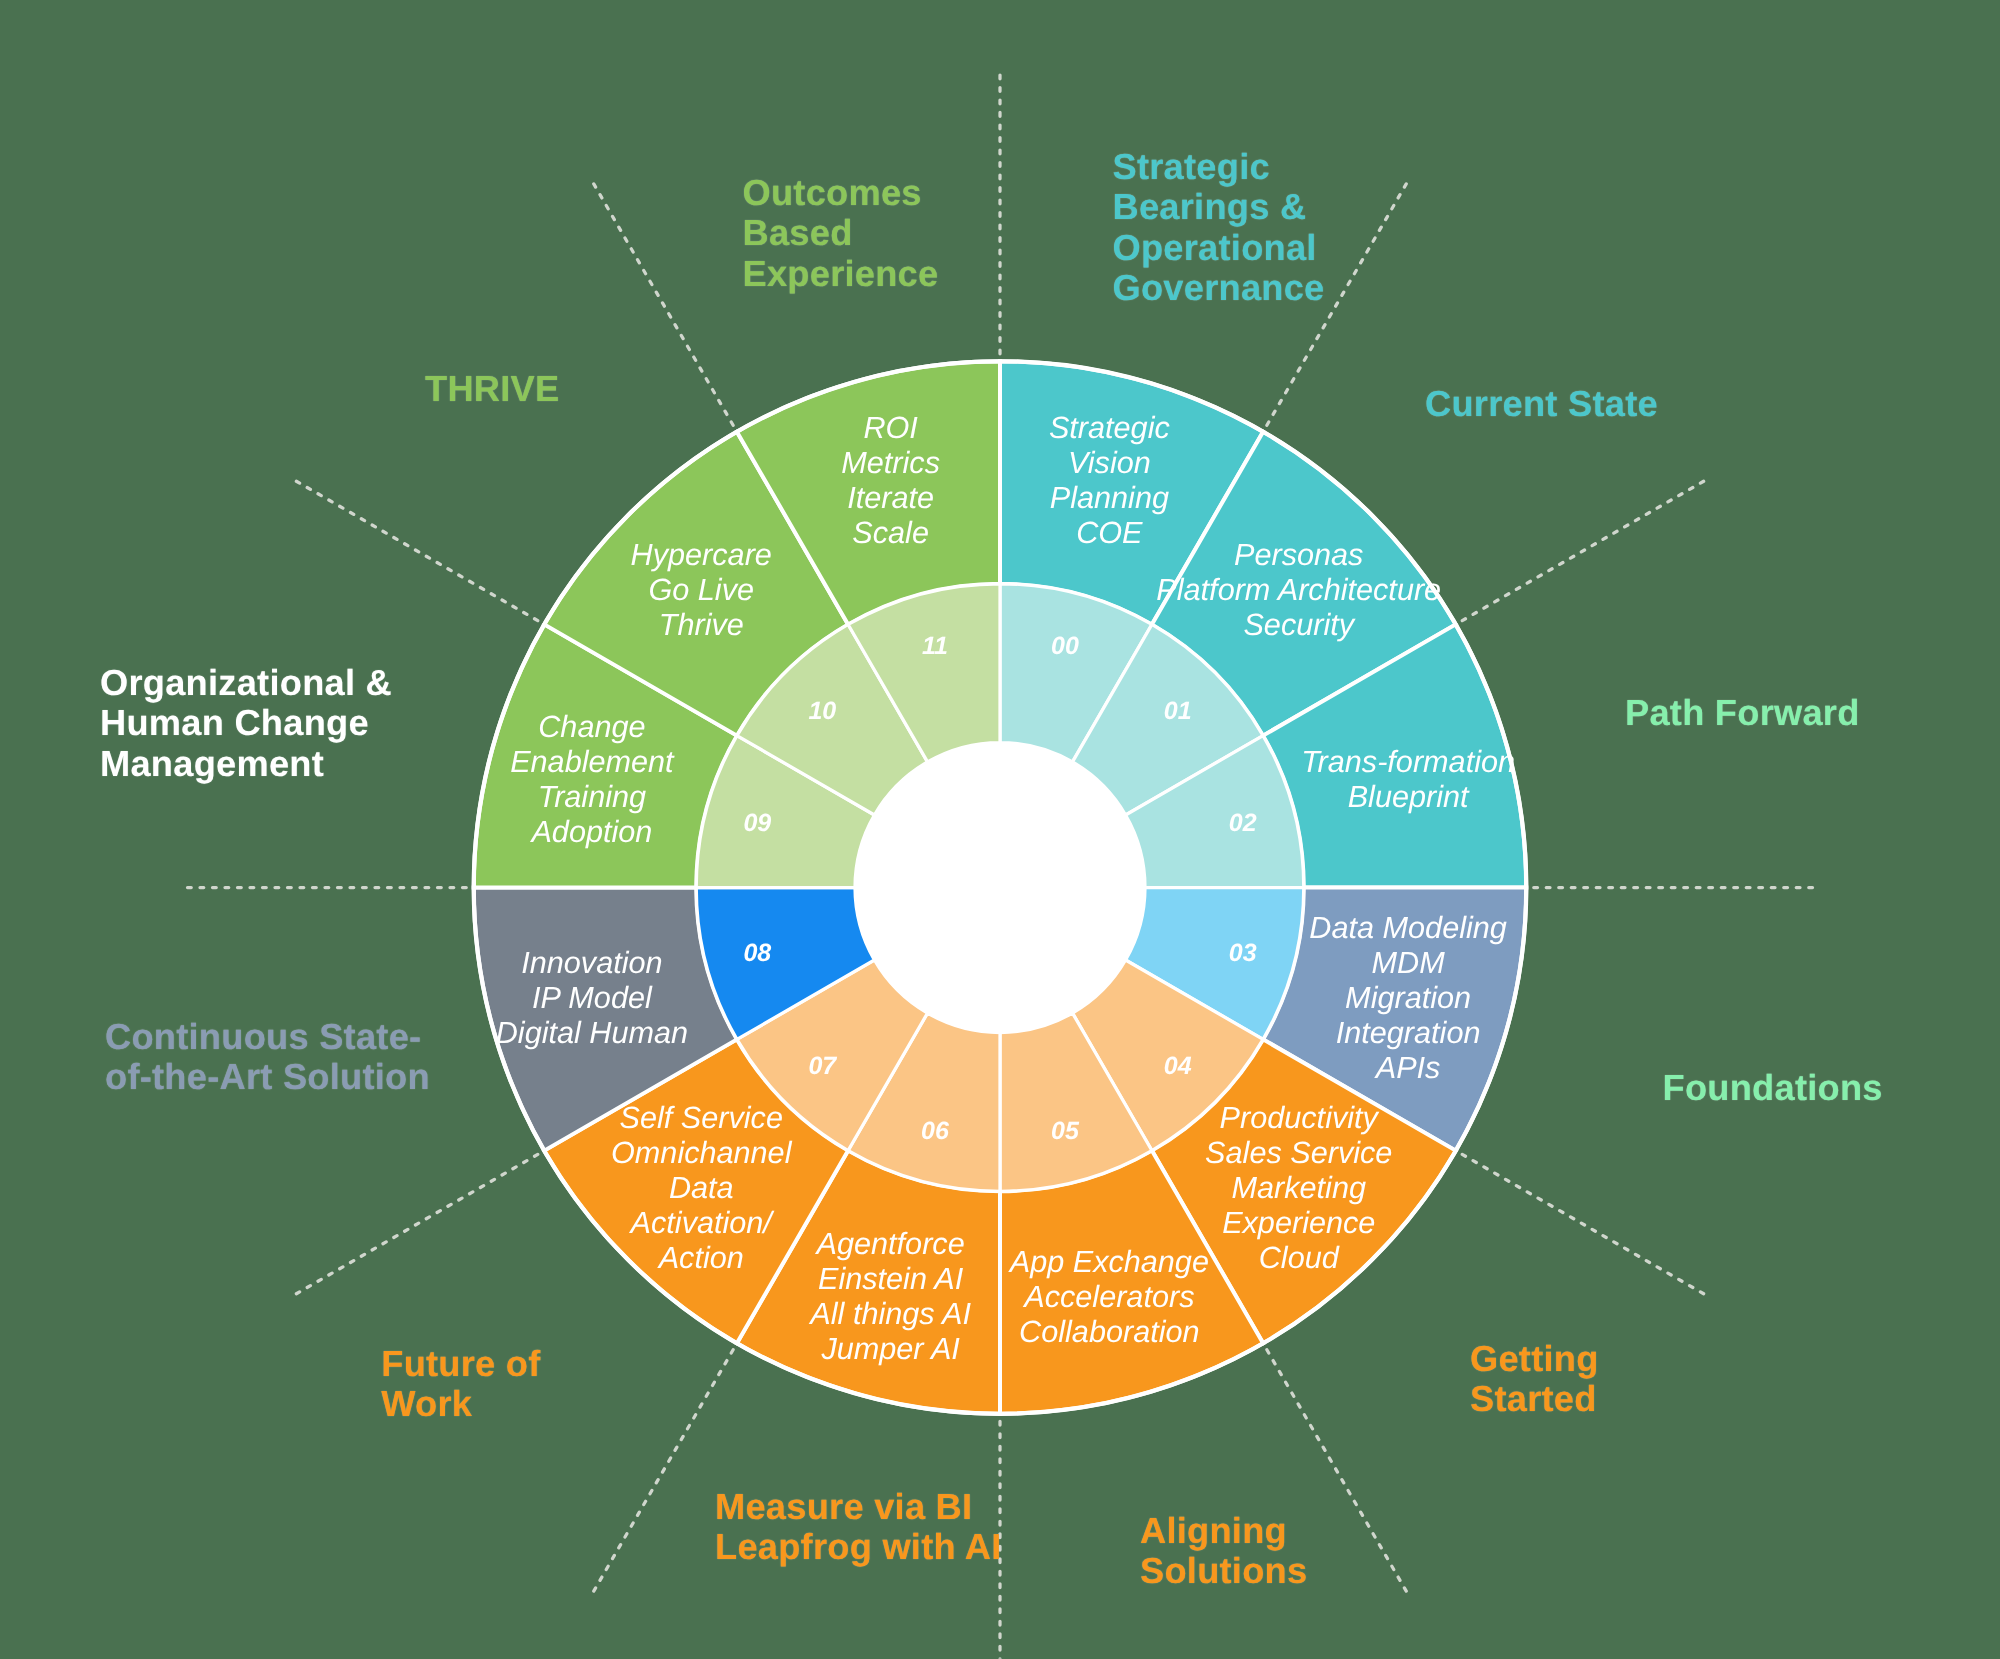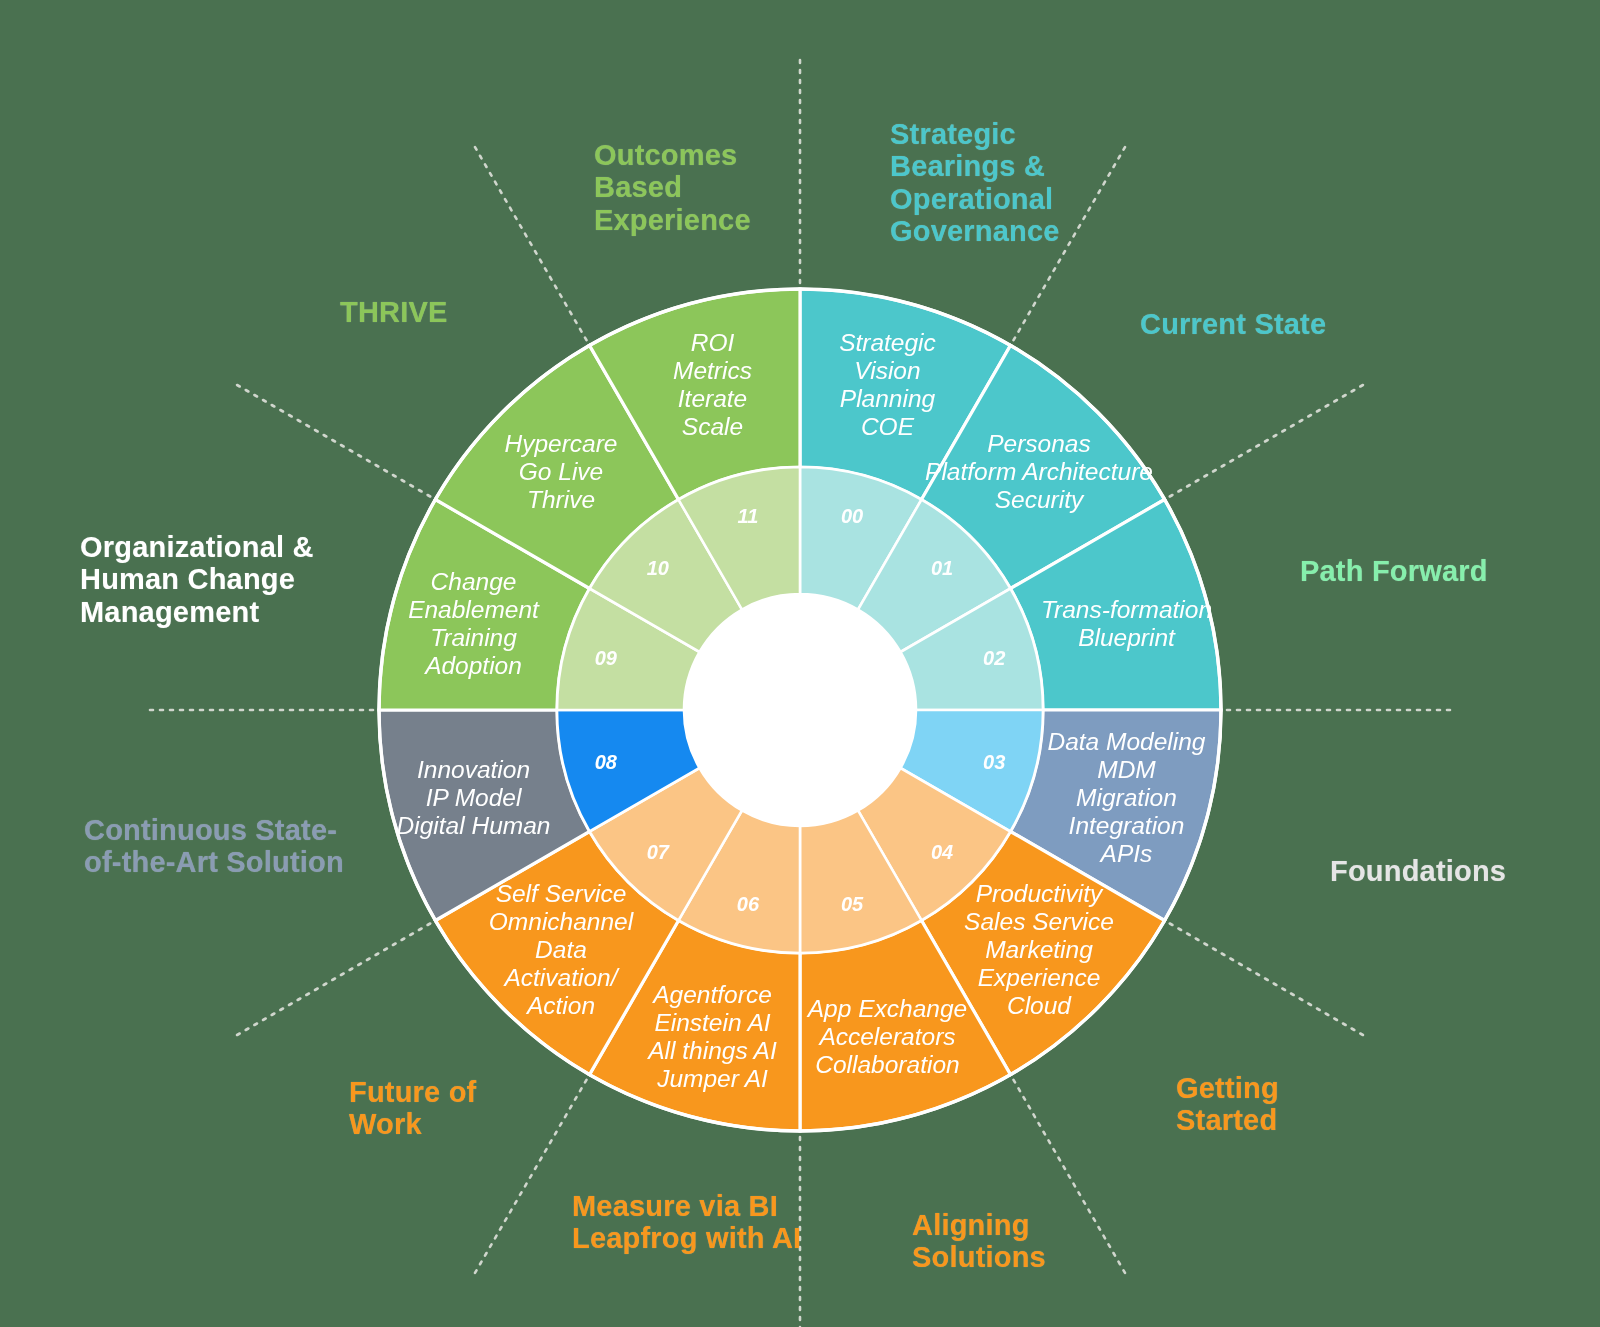--- a/index.html
+++ b/index.html
@@ -117,28 +117,28 @@
         <text x="747.9773719343933" y="522.8489089158973" text-anchor="middle" class="ilabel">11</text>
       </g>
   </svg>
   <div id="captions">
       <div class="cap l" style="left: 890px; top: 118px; color: rgb(76, 199, 203);">Strategic
 Bearings &amp;
 Operational
 Governance</div>
       <div class="cap l" style="left: 1140px; top: 308px; color: rgb(76, 199, 203);">Current State</div>
       <div class="cap l" style="left: 1300px; top: 555px; color: #86efac;">Path Forward</div>
-      <div class="cap l" style="left: 1330px; top: 855px; color: #e5e5e5;">Foundations</div>
+      <div class="cap l" style="left: 1330px; top: 855px; color: #86efac;">Foundations</div>
       <div class="cap l" style="left: 1176px; top: 1072px; color: rgb(248, 151, 29);">Getting
 Started</div>
       <div class="cap l" style="left: 912px; top: 1209px; color: rgb(248, 151, 29);">Aligning
 Solutions</div>
       <div class="cap l" style="left: 572px; top: 1190px; color: rgb(248, 151, 29);">Measure via BI
 Leapfrog with AI</div>
-      <div class="cap l" style="left: 305px; top: 1076px; color: rgb(248, 151, 29); margin-left: 44px;">Future of
+      <div class="cap l" style="left: 305px; top: 1076px; color: rgb(248, 151, 29);">Future of
 Work</div>
       <div class="cap l" style="left: 84px; top: 814px; color: rgb(138, 156, 179);">Continuous State-
 of-the-Art Solution</div>
       <div class="cap l" style="left: 80px; top: 531px; color: #ffffff;">Organizational &amp;
 Human Change
 Management</div>
       <div class="cap l" style="left: 340px; top: 296px; color: rgb(140, 198, 90);">THRIVE</div>
       <div class="cap l" style="left: 594px; top: 139px; color: rgb(140, 198, 90);">Outcomes
 Based
 Experience</div>

